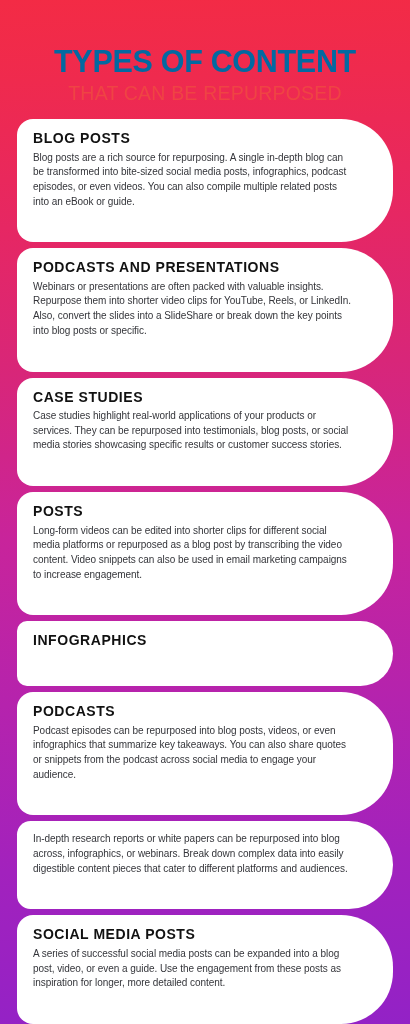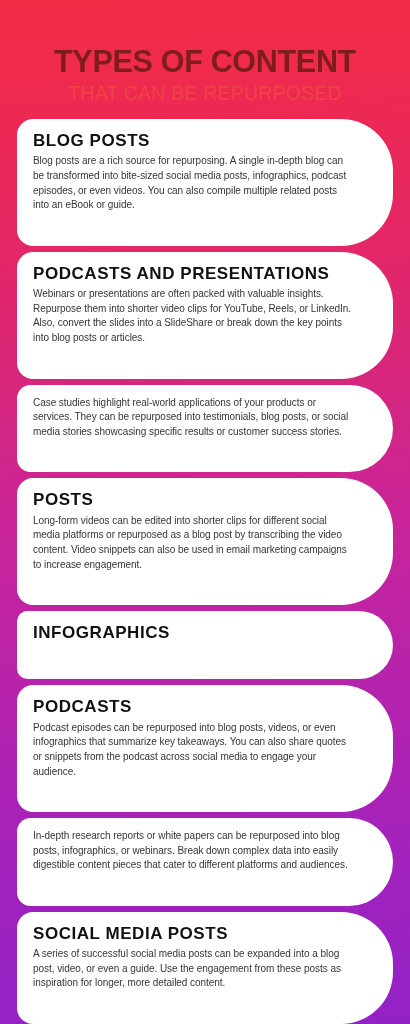--- a/index.html
+++ b/index.html
@@ -32,21 +32,21 @@
     position:relative;
   }
 
   
   .header {
     padding:46px 14px 14px 14px;
     text-align:center;
     flex:0 0 auto;
   }
   .header h1 {
-    color:#7f1d1d;
+    color:#0369a1;
     font-size:30.5px;
     font-weight:bold;
     letter-spacing:-0.3px;
     line-height:1.04;
     white-space:nowrap;
   }
   .header h2 {
     color:#ef4444;
     font-size:19.5px;
     font-weight:normal;
@@ -71,21 +71,21 @@
     padding:11px 40px 12px 16px;
     flex:1 1 auto;
     display:flex;
     flex-direction:column;
     justify-content:flex-start;
     overflow:hidden;
   }
 
   .card-title {
     color:#111111;
-    font-size:17px;
+    font-size:14px;
     font-weight:bold;
     letter-spacing:0.55px;
     line-height:1.25;
     margin-bottom:3px;
   }
 
   .card-body {
     color:#34353a;
     font-size:10px;
     line-height:1.465;
@@ -104,43 +104,44 @@
 
   <div class="cards">
 
     <div class="card">
       <div class="card-title">BLOG POSTS</div>
       <div class="card-body">Blog posts are a rich source for repurposing. A single in-depth blog can be transformed into bite-sized social media posts, infographics, podcast episodes, or even videos. You can also compile multiple related posts into an eBook or guide.</div>
     </div>
 
     <div class="card">
       <div class="card-title">PODCASTS AND PRESENTATIONS</div>
-      <div class="card-body">Webinars or presentations are often packed with valuable insights. Repurpose them into shorter video clips for YouTube, Reels, or LinkedIn. Also, convert the slides into a SlideShare or break down the key points into blog posts or articles.</div>
+      <div class="card-body">Webinars or presentations are often packed with valuable insights. Repurpose them into shorter video clips for YouTube, Reels, or LinkedIn. Also, convert the slides into a SlideShare or break down the key points into blog posts or specific.</div>
     </div>
 
     <div class="card">
+      <div class="card-title">CASE STUDIES</div>
       <div class="card-body">Case studies highlight real-world applications of your products or services. They can be repurposed into testimonials, blog posts, or social media stories showcasing specific results or customer success stories.</div>
     </div>
 
     <div class="card">
       <div class="card-title">POSTS</div>
       <div class="card-body">Long-form videos can be edited into shorter clips for different social media platforms or repurposed as a blog post by transcribing the video content. Video snippets can also be used in email marketing campaigns to increase engagement.</div>
     </div>
 
     <div class="card">
       <div class="card-title">INFOGRAPHICS</div>
     </div>
 
     <div class="card">
       <div class="card-title">PODCASTS</div>
       <div class="card-body">Podcast episodes can be repurposed into blog posts, videos, or even infographics that summarize key takeaways. You can also share quotes or snippets from the podcast across social media to engage your audience.</div>
     </div>
 
     <div class="card">
-      <div class="card-body">In-depth research reports or white papers can be repurposed into blog posts, infographics, or webinars. Break down complex data into easily digestible content pieces that cater to different platforms and audiences.</div>
+      <div class="card-body">In-depth research reports or white papers can be repurposed into blog across, infographics, or webinars. Break down complex data into easily digestible content pieces that cater to different platforms and audiences.</div>
     </div>
 
     <div class="card">
       <div class="card-title">SOCIAL MEDIA POSTS</div>
       <div class="card-body">A series of successful social media posts can be expanded into a blog post, video, or even a guide. Use the engagement from these posts as inspiration for longer, more detailed content.</div>
     </div>
 
   </div>
 
 </div>

